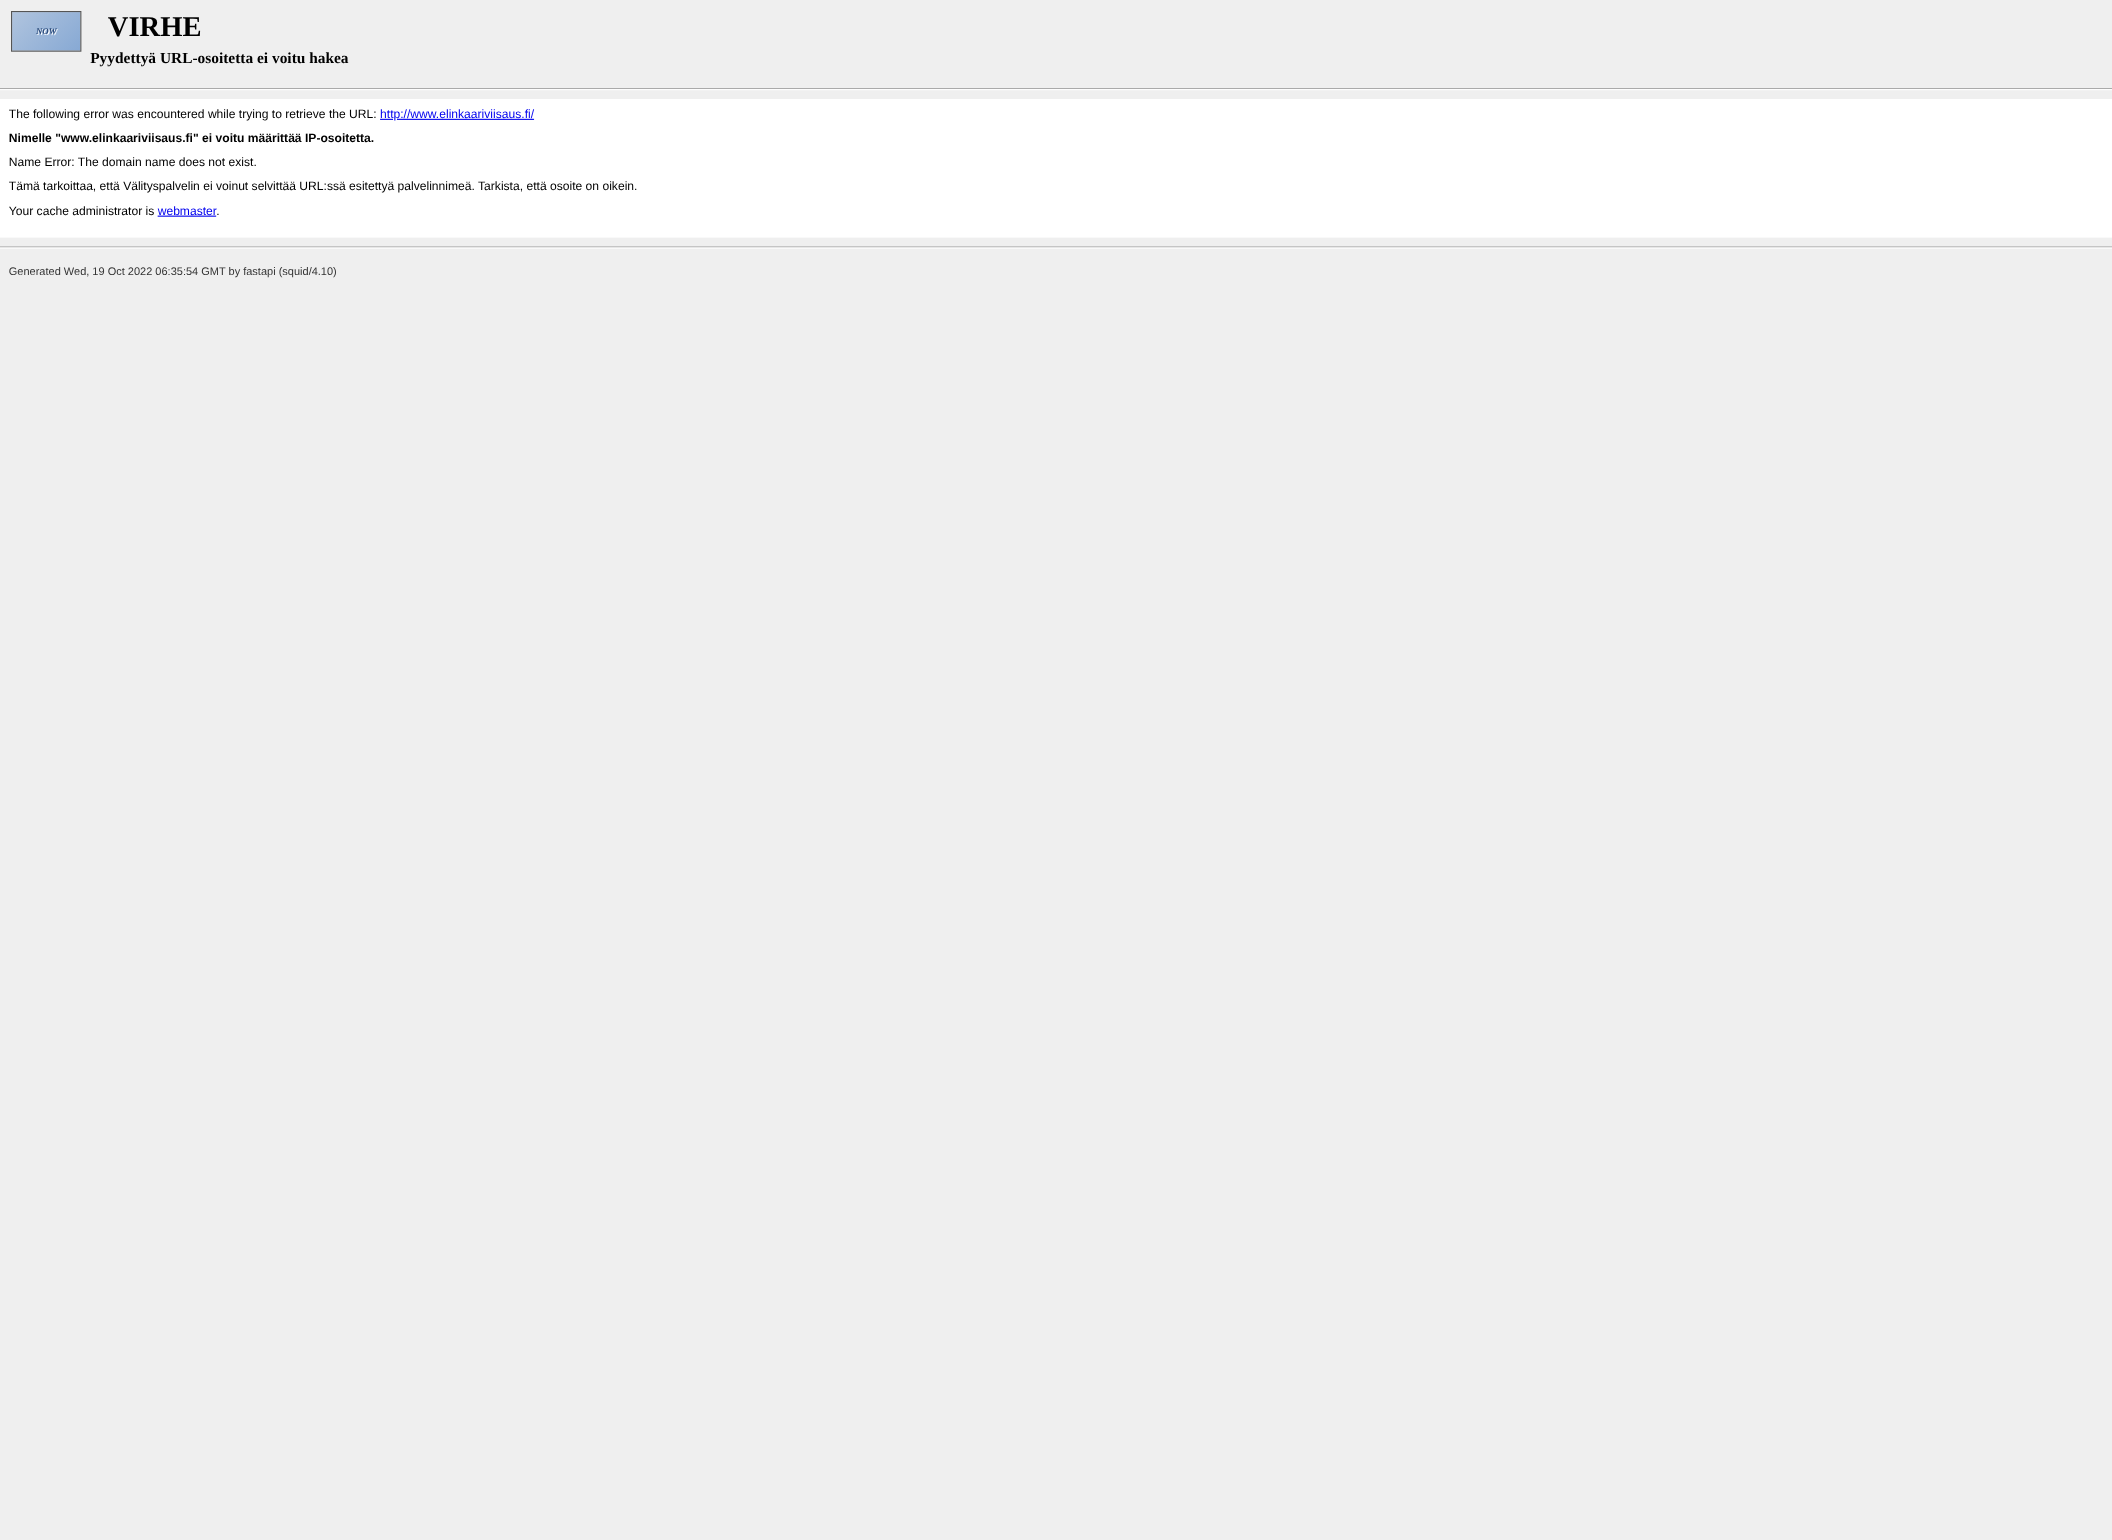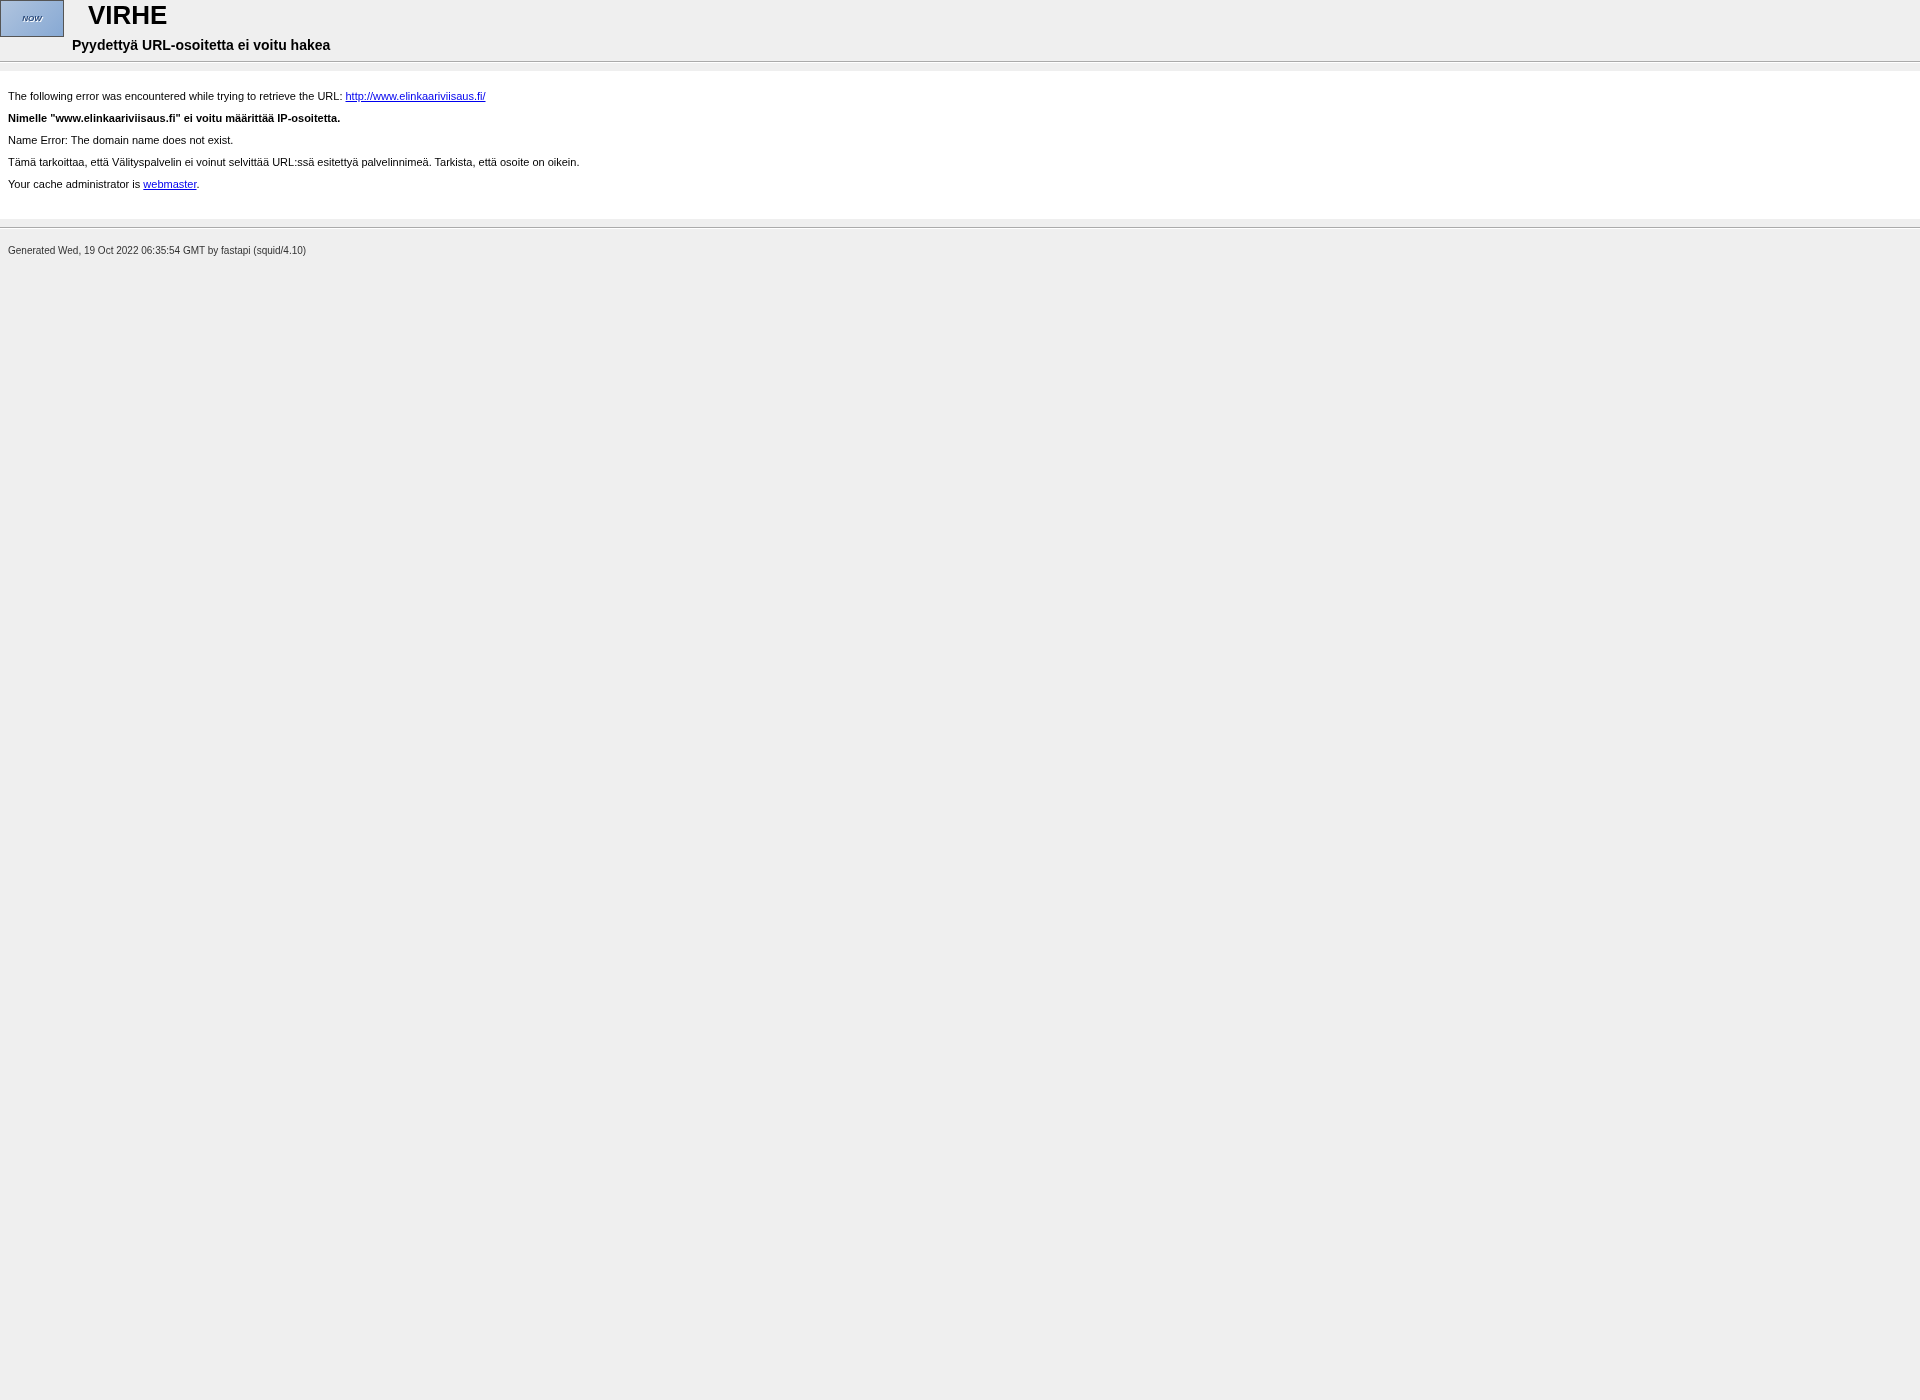--- a/index.html
+++ b/index.html
@@ -6,20 +6,22 @@
       margin: 0;
       padding: 0;
       background-color: #efefef;
       font-family: Verdana, Arial, sans-serif;
       font-size: 11px;
       color: #000;
     }
     .header {
       display: flex;
       align-items: flex-start;
+      padding: 10px;
+      font-family: Liberation Serif, serif;
     }
     .logo {
       width: 62px;
       height: 35px;
       background: linear-gradient(135deg, #b0c4de, #87a9d4);
       border: 1px solid #555;
       margin-right: 8px;
       display: flex;
       align-items: center;
       justify-content: center;
@@ -40,21 +42,21 @@
       font-weight: bold;
     }
     hr {
       border: none;
       border-top: 1px solid #aaa;
       border-bottom: 1px solid #fff;
       margin: 8px 0;
     }
     .content {
       background-color: #fff;
-      padding: 19px 8px;
+      padding: 8px 8px;
     }
     .content p {
       margin: 0 0 10px 0;
       font-size: 11px;
     }
     .indented {
       margin-left: 26px;
     }
     a {
       color: #0000ee;

